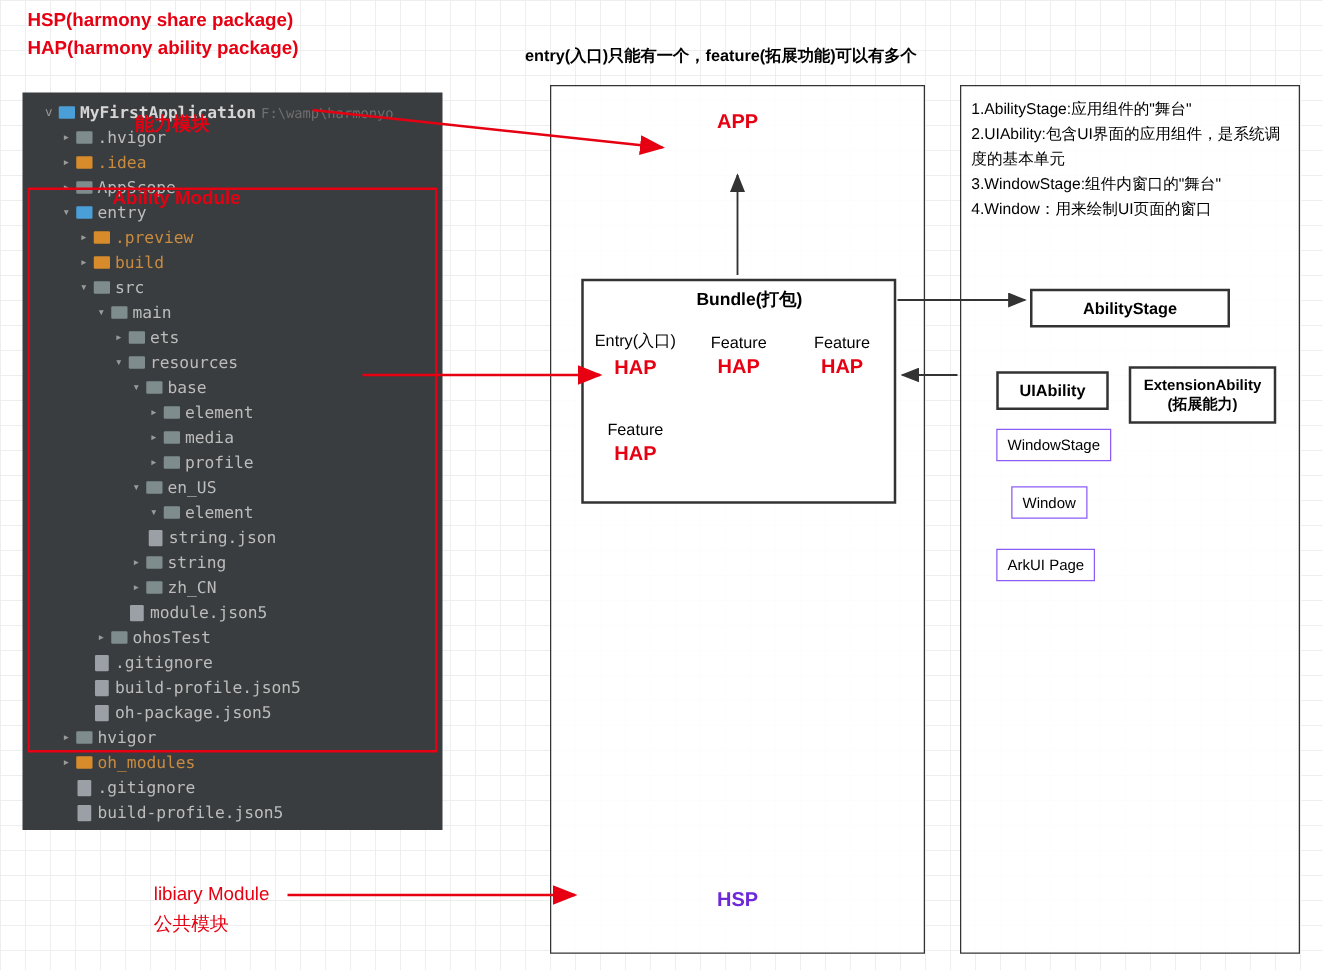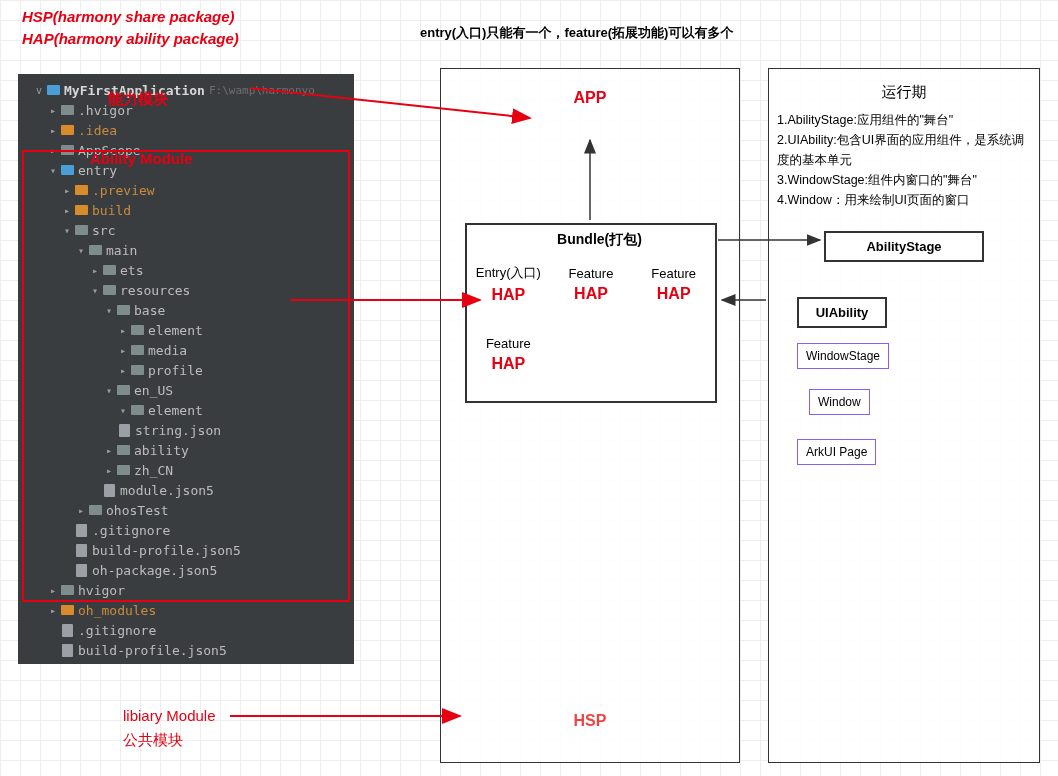--- a/index.html
+++ b/index.html
@@ -1,21 +1,21 @@
 <!DOCTYPE html>
 <html><head>
 <meta charset="utf-8">
 <style>
   * { box-sizing: border-box; margin: 0; padding: 0; }
   body { font-family: "Microsoft YaHei", Arial, sans-serif; width: 1058px; height: 776px; position: relative; background: #fff; }
   .grid-bg { position: absolute; inset: 0; background-image: linear-gradient(#eee 1px, transparent 1px), linear-gradient(90deg, #eee 1px, transparent 1px); background-size: 20px 20px; z-index: 0; }
   .content { position: relative; z-index: 1; }
-  .red-bold { color: #e60012; font-weight: bold; font-style: italic; }
+  .red-bold { color: #e60012; font-weight: bold; }
   .header-lines { position: absolute; top: 6px; left: 22px; font-size: 15px; line-height: 22px; }
-  .sub-note { position: absolute; top: 24px; left: 420px; font-size: 13px; font-weight: bold; }
+  .sub-note { position: absolute; top: 36px; left: 420px; font-size: 13px; font-weight: bold; }
 
   
   .ide { position: absolute; top: 74px; left: 18px; width: 336px; height: 590px; background: #3a3d3f; color: #bcbcbc; font-size: 13px; font-family: Consolas, monospace; padding: 6px 4px; overflow: hidden; }
   .ide .row { display: flex; align-items: center; height: 20px; white-space: nowrap; }
   .ide .tw { display:inline-block; width:10px; text-align:center; color:#9a9a9a; font-size:10px; margin-right:2px;}
   .ide .ic { width:14px; height:14px; margin-right:4px; display:inline-flex; align-items:center; justify-content:center; }
   .ide .folder { background:#7f8c8d; width:13px; height:10px; border-radius:1px; position:relative; }
   .ide .folder.orange { background:#d88b2a; }
   .ide .folder.blue { background:#4a9fd8; }
   .ide .file { width:11px; height:13px; background:#9aa0a6; border-radius:1px; }
@@ -28,21 +28,21 @@
   
   .compile-box { position:absolute; top:68px; left:440px; width:300px; height:695px; border:1px solid #333; background:rgba(255,255,255,0.85); }
   .compile-title { text-align:center; font-size:15px; margin-top:14px; }
   .app-label { text-align:center; color:#e60012; font-weight:bold; font-size:16px; margin-top:20px; }
   .bundle-box { position:absolute; top:154px; left:24px; width:252px; height:180px; border:2px solid #333; background:#fff; }
   .bundle-title { text-align:center; font-weight:bold; font-size:14px; margin-top:6px;margin-left:17px; }
   .bundle-grid { display:grid; grid-template-columns:1fr 1fr 1fr; grid-template-rows:1fr 1fr; height:140px; }
   .bundle-cell { display:flex; flex-direction:column; align-items:center; justify-content:center; }
   .cell-lbl { font-size:13px; }
   .cell-hap { color:#e60012; font-weight:bold; font-size:16px; margin-top:4px; }
-  .hsp-lbl { position:absolute; bottom:32px; left:50%; transform:translateX(-50%); color:#ef4444; font-weight:bold; font-size:16px; }
+  .hsp-lbl { position:absolute; bottom:32px; left:50%; transform:translateX(-50%); color:#6d28d9; font-weight:bold; font-size:16px; }
 
   
   .run-box { position:absolute; top:68px; left:768px; width:272px; height:695px; border:1px solid #333; background:rgba(255,255,255,0.85); }
   .run-title { text-align:center; font-size:15px; margin-top:14px; }
   .run-desc { font-size:12.5px; line-height:20px; margin:8px 8px 0 8px; }
   .rt-box { border:2px solid #333; text-align:center; font-size:13px; font-weight:bold; padding:6px 8px; position:absolute; background:#fff; }
   .ability-stage { top:162px; left:50%; transform:translateX(-50%); width:160px; }
   .uia { top:228px; left:28px; width:90px; }
   .ext { top:224px; left:134px; width:118px; font-size:12px; line-height:15px; }
   .rt-small { border:1px solid #8b5cf6; position:absolute; font-size:12px; padding:5px 8px; background:#fff; }
@@ -196,21 +196,21 @@
           <span class="ic">
             <span class="file"></span>
           </span>
           <span>string.json</span>
         </div>
         <div class="row i6">
           <span class="tw">▸</span>
           <span class="ic">
             <span class="folder"></span>
           </span>
-          <span>ability</span>
+          <span>string</span>
         </div>
         <div class="row i6">
           <span class="tw">▸</span>
           <span class="ic">
             <span class="folder"></span>
           </span>
           <span>zh_CN</span>
         </div>
         <div class="row i5">
           <span class="tw"></span>
@@ -301,29 +301,32 @@
           <div class="bundle-cell">
             <div class="cell-lbl">Feature</div>
             <div class="cell-hap">HAP</div>
           </div>
         </div>
   </div>
   <div class="hsp-lbl">HSP</div>
 </div>
 
 <div class="run-box">
-  <div class="run-title">运行期</div>
   <div class="run-desc">
     <div>1.AbilityStage:应用组件的"舞台"</div>
     <div>2.UIAbility:包含UI界面的应用组件，是系统调度的基本单元</div>
     <div>3.WindowStage:组件内窗口的"舞台"</div>
     <div>4.Window：用来绘制UI页面的窗口</div>
   </div>
   <div class="rt-box ability-stage">AbilityStage</div>
   <div class="rt-box uia">UIAbility</div>
+  <div class="rt-box ext">
+    <div>ExtensionAbility</div>
+        <div>(拓展能力)</div>
+  </div>
   <div class="rt-small ws">WindowStage</div>
   <div class="rt-small win">Window</div>
   <div class="rt-small ark">ArkUI Page</div>
 </div>
 
 <div class="lib-block">
   <div>libiary Module</div>
   <div>公共模块</div>
 </div>
 

